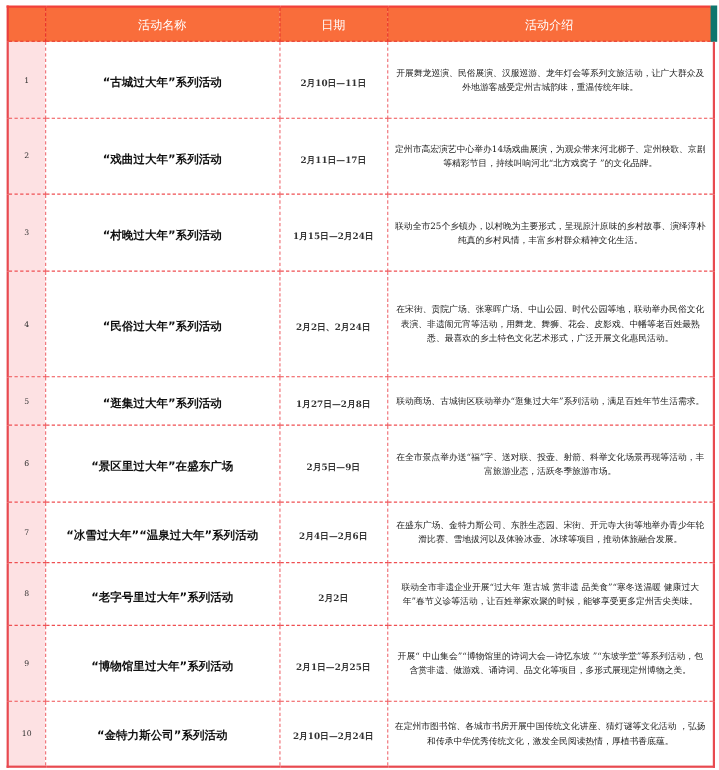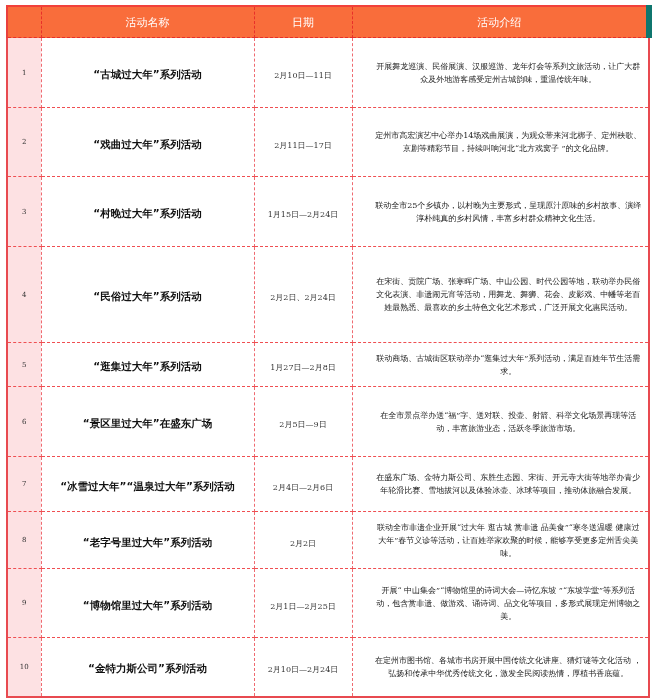--- a/index.html
+++ b/index.html
@@ -23,22 +23,22 @@
     border-bottom: 1px dashed #ef4f52;
     border-left: 1px dashed #ef6a70;
     border-right: 1px dashed #ef6a70;
     background: #ffffff;
   }
   tbody td.col-no { background: #fde1e3; font-size: 7px; color: #333; border-left: 2px solid #e84a50; }
   tbody td.col-intro { border-right: 2px solid #e84a50; }
   tbody tr:last-child td { border-bottom: 2px solid #e84a50; }
   .name { font-family: "DejaVu Sans", "Liberation Sans", sans-serif; font-weight: bold;
           font-size: 10.5px; color: #111; white-space: nowrap; }
-  .date { font-size: 8px; color: #333; white-space: nowrap; }
-  .intro { font-size: 8px; color: #222; line-height: 13px; padding: 0 6px; text-align: center; margin-left: 16px; }
+  .date { font-size: 8px; color: #333; white-space: nowrap; font-weight: bold; }
+  .intro { font-size: 8px; color: #222; line-height: 13px; padding: 0 6px; text-align: center; }
 </style>
 </head>
 <body>
 
 <div class="table-wrap">
   <table>
     <colgroup>
       <col style="width:34px">
       <col style="width:213px">
       <col style="width:98px">

